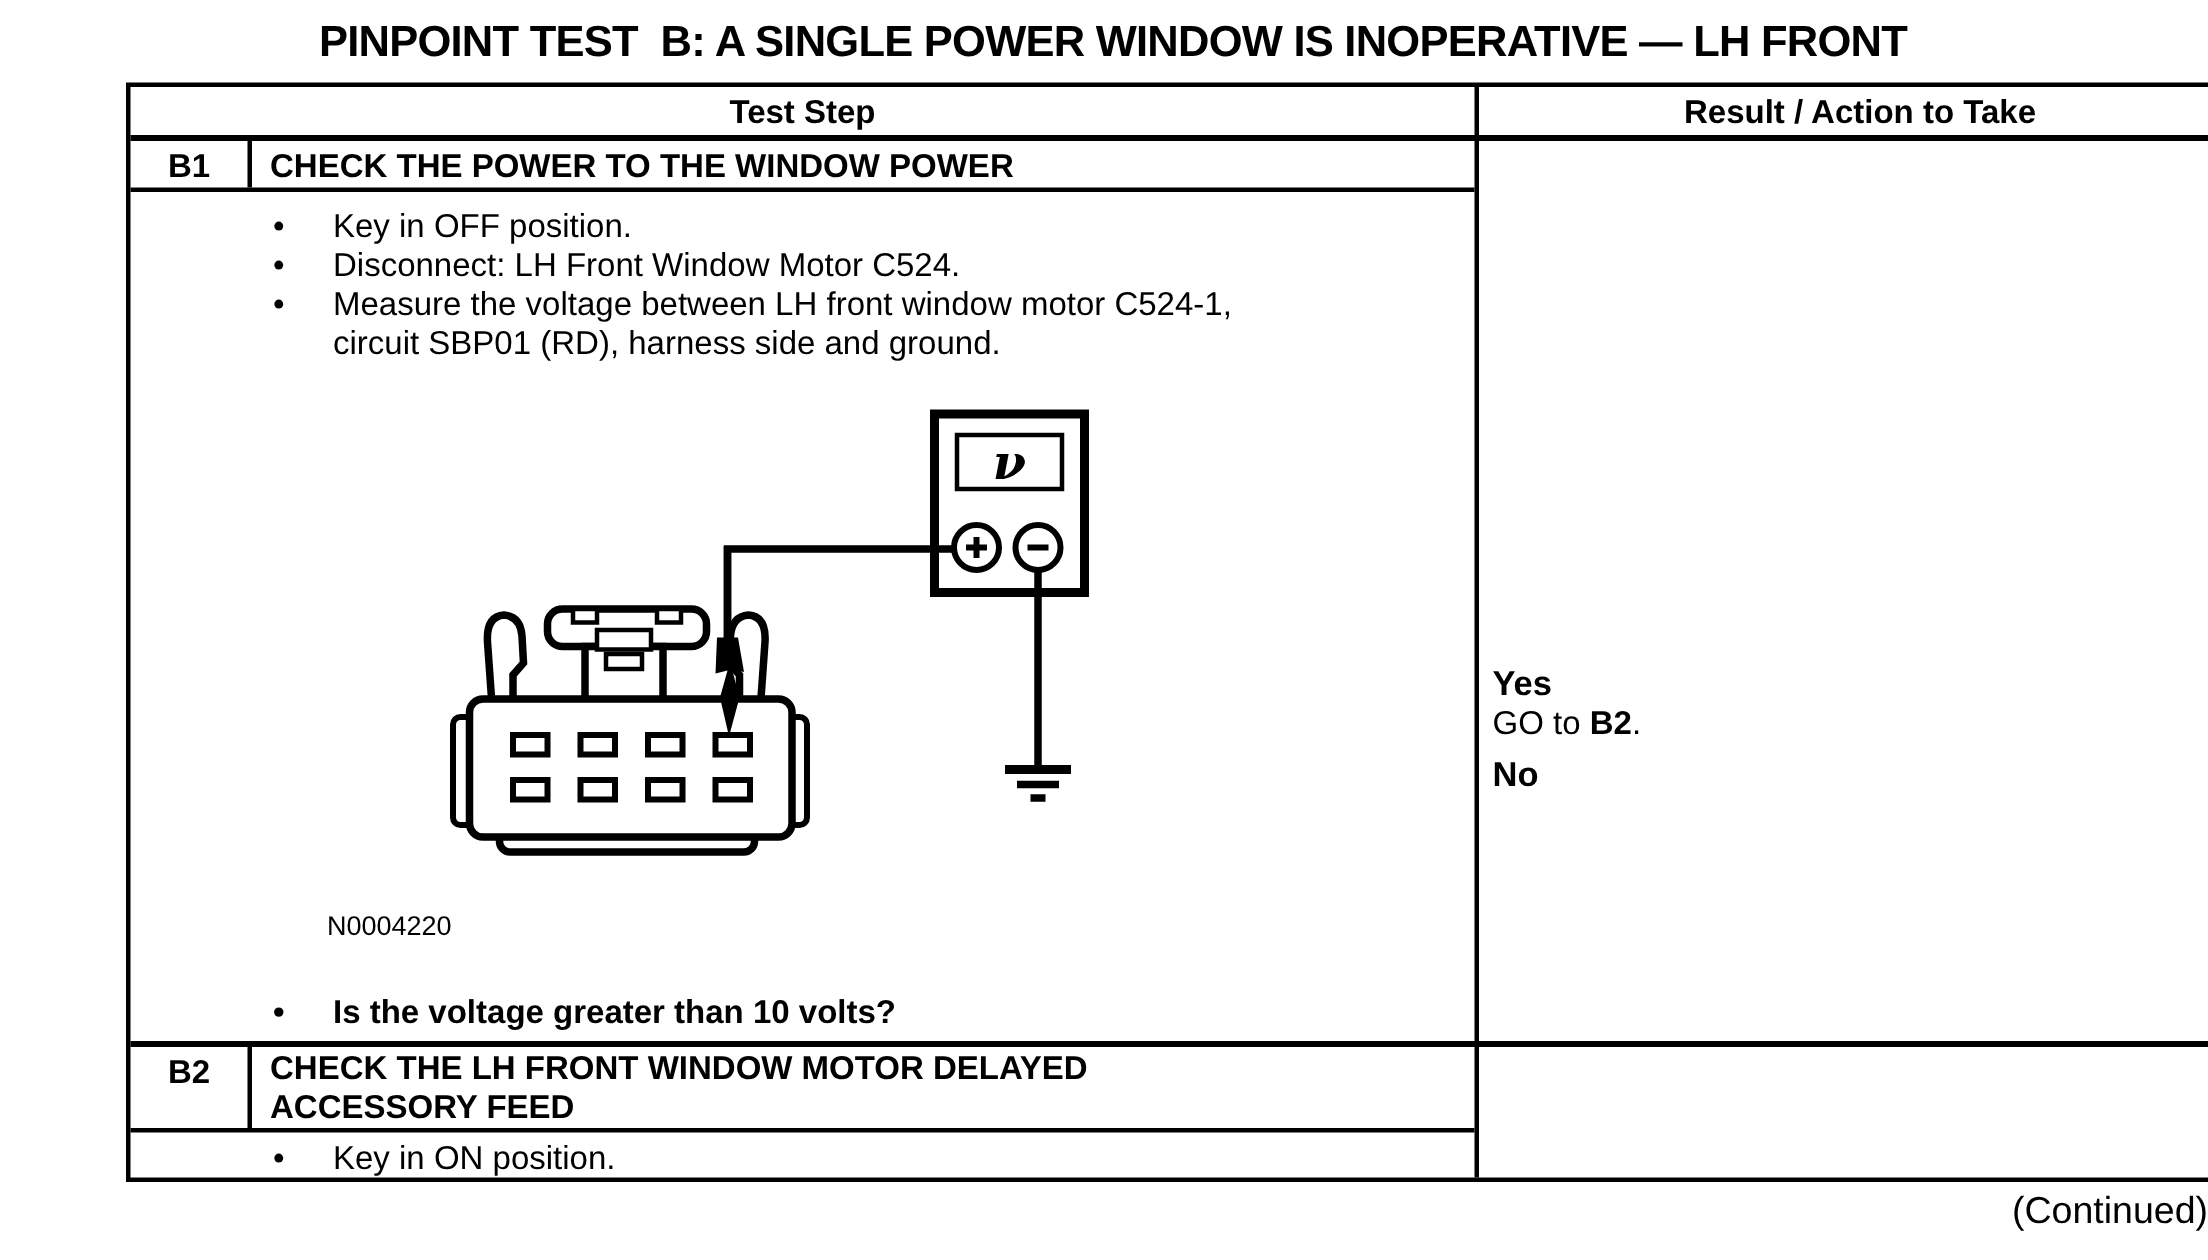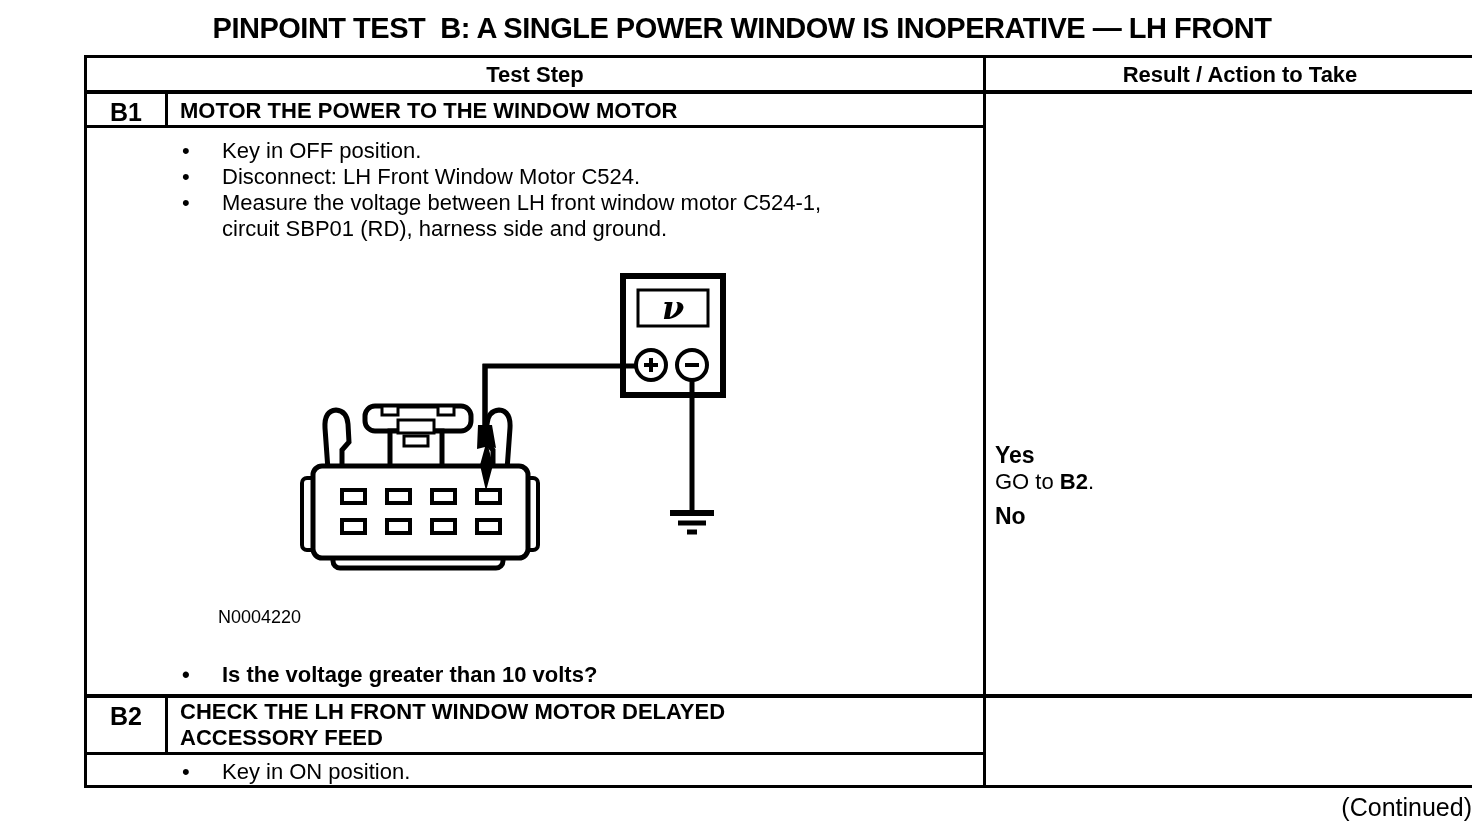--- a/index.html
+++ b/index.html
@@ -21,21 +21,21 @@
   .hline-b1title{left:0;width:896px;top:67px;height:3px;}
   .hline-b1end{left:0;right:0;top:636px;height:4px;}
   .hline-b2title{left:0;width:896px;top:694px;height:3px;}
   .vline-b1num{left:78px;top:36px;height:31px;width:3px;}
   .vline-b2num{left:78px;top:640px;height:54px;width:3px;}
   .hdr{position:absolute;top:2px;height:30px;line-height:30px;text-align:center;
        font-weight:bold;font-size:22px;}
   .hdr-left{left:0;width:896px;}
   .hdr-right{left:899px;right:0;}
   .stepnum{position:absolute;left:0;width:78px;text-align:center;
-           font-weight:bold;font-size:25px;}
+           font-weight:bold;font-size:22px;}
   .steptitle{position:absolute;left:93px;font-weight:bold;font-size:22px;
              line-height:26px;white-space:pre-line;}
   .bullets{position:absolute;left:95px;top:80px;font-size:22px;line-height:26px;}
   .bullet-row{display:flex;}
   .bullet-marker{width:40px;flex:0 0 40px;}
   .bullet-text{white-space:pre-line;max-width:720px;}
   .question-row{position:absolute;left:95px;top:604px;display:flex;
                 font-size:22px;font-weight:bold;line-height:26px;}
   .fig-label{position:absolute;left:131px;top:549px;font-size:18px;}
   .figure{position:absolute;left:203px;top:202px;width:480px;height:330px;}
@@ -63,21 +63,21 @@
     <div class="vline vline-b1num"></div>
     <div class="hline hline-b1title"></div>
     <div class="hline hline-b1end"></div>
     <div class="vline vline-b2num"></div>
     <div class="hline hline-b2title"></div>
 
     <div class="hdr hdr-left">Test Step</div>
     <div class="hdr hdr-right">Result / Action to Take</div>
 
     <div class="stepnum" style="top:40px;">B1</div>
-    <div class="steptitle" style="top:40px;">MOTOR THE POWER TO THE WINDOW MOTOR</div>
+    <div class="steptitle" style="top:40px;">CHECK THE POWER TO THE WINDOW POWER</div>
 
     <div class="bullets">
       <div class="bullet-row">
         <span class="bullet-marker">•</span>
         <span class="bullet-text">Key in OFF position.</span>
       </div>
       <div class="bullet-row">
         <span class="bullet-marker">•</span>
         <span class="bullet-text">Disconnect: LH Front Window Motor C524.</span>
       </div>

